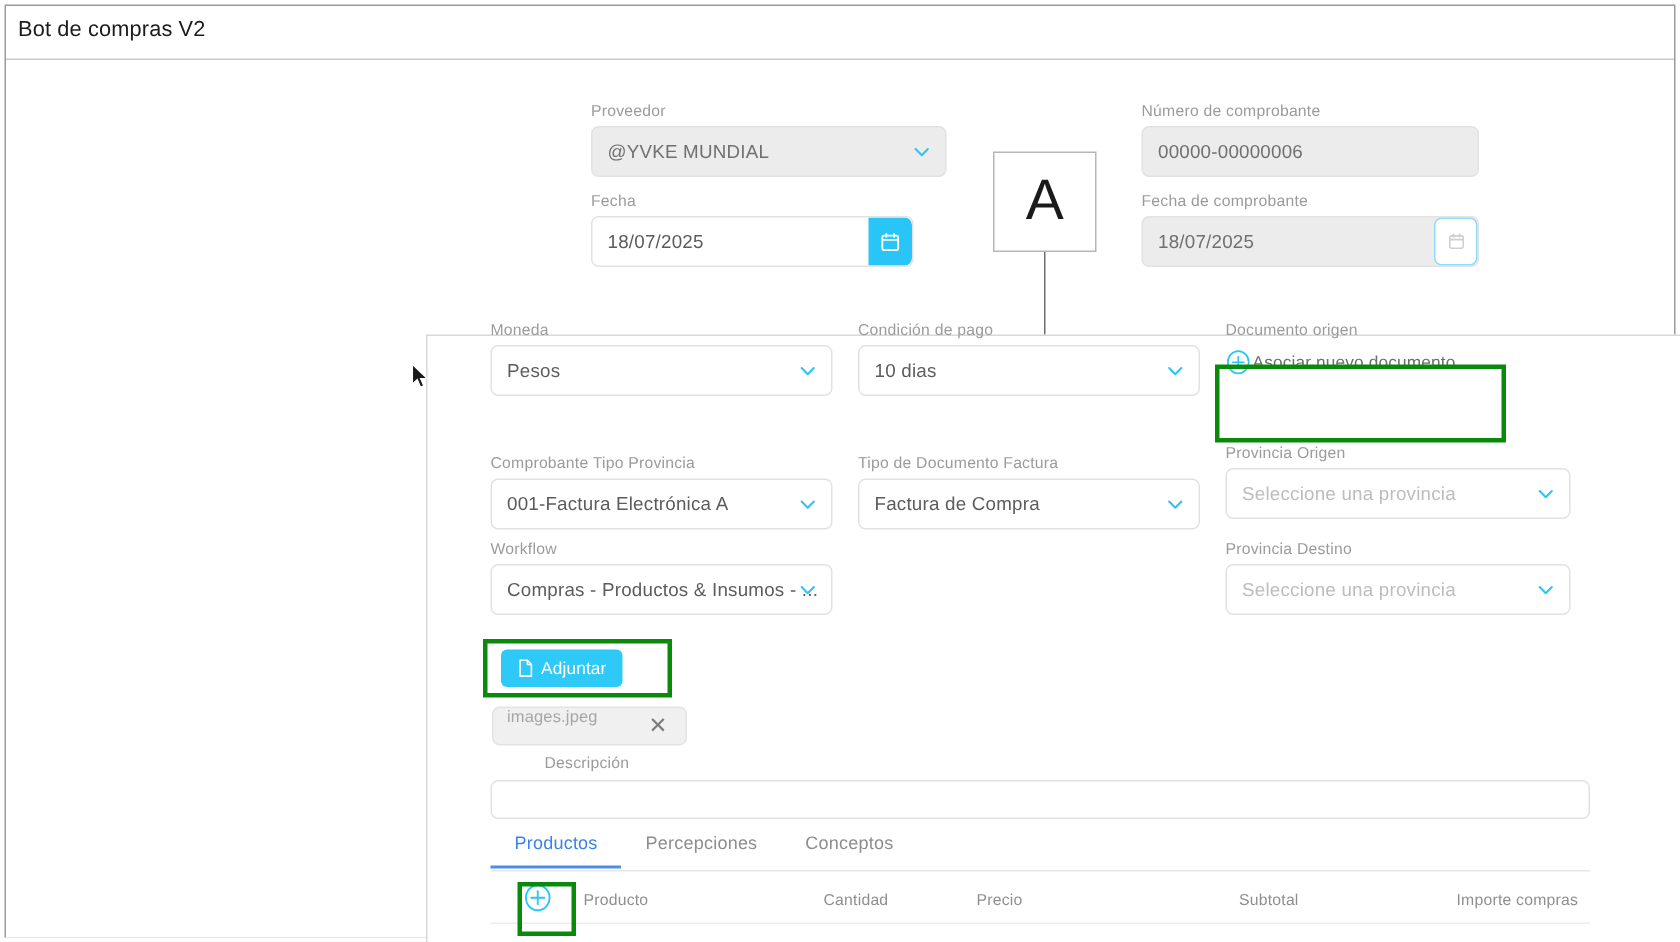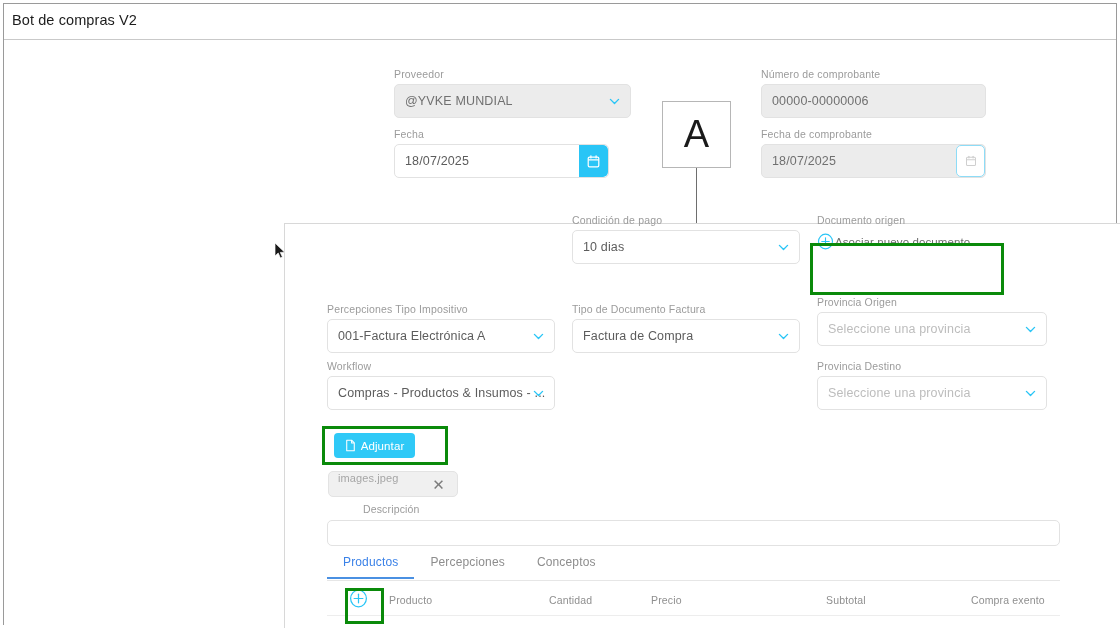--- a/index.html
+++ b/index.html
@@ -344,20 +344,31 @@
               <line x1="2" y1="6.3" x2="14" y2="6.3" stroke="#cfcfcf" stroke-width="1.4"></line>
               <line x1="5.2" y1="1.6" x2="5.2" y2="4" stroke="#cfcfcf" stroke-width="1.4" stroke-linecap="round"></line>
               <line x1="10.8" y1="1.6" x2="10.8" y2="4" stroke="#cfcfcf" stroke-width="1.4" stroke-linecap="round"></line>
             </svg>
           </span>
         </div>
       </div>
 
       <div class="inner-panel"></div>
 
+      <div class="field" style="left:323px; top:173px; width:228px;">
+        <div class="field-label">Moneda</div>
+        <div class="control">
+          <span>Pesos</span>
+          <span class="chev">
+            <svg class="icon-svg" width="13" height="13" viewBox="0 0 16 16">
+                <path d="M3 6l5 5 5-5" fill="none" stroke="#29c5f6" stroke-width="1.7" stroke-linecap="round" stroke-linejoin="round"></path>
+              </svg>
+          </span>
+        </div>
+      </div>
 
       <div class="field" style="left:568px; top:173px; width:228px;">
         <div class="field-label">Condición de pago</div>
         <div class="control">
           <span>10 dias</span>
           <span class="chev">
             <svg class="icon-svg" width="13" height="13" viewBox="0 0 16 16">
                 <path d="M3 6l5 5 5-5" fill="none" stroke="#29c5f6" stroke-width="1.7" stroke-linecap="round" stroke-linejoin="round"></path>
               </svg>
           </span>
@@ -373,21 +384,21 @@
               <line x1="10" y1="5.6" x2="10" y2="14.4" stroke="#29c5f6" stroke-width="1.3" stroke-linecap="round"></line>
               <line x1="5.6" y1="10" x2="14.4" y2="10" stroke="#29c5f6" stroke-width="1.3" stroke-linecap="round"></line>
             </svg>
           </span>
           <span class="assoc-label">Asociar nuevo documento</span>
         </div>
       </div>
       <div class="hl" style="left:806px; top:202px; width:194px; height:52px;"></div>
 
       <div class="field" style="left:323px; top:262px; width:228px;">
-        <div class="field-label">Percepciones Tipo Impositivo</div>
+        <div class="field-label">Comprobante Tipo Provincia</div>
         <div class="control">
           <span>001-Factura Electrónica A</span>
           <span class="chev">
             <svg class="icon-svg" width="13" height="13" viewBox="0 0 16 16">
                 <path d="M3 6l5 5 5-5" fill="none" stroke="#29c5f6" stroke-width="1.7" stroke-linecap="round" stroke-linejoin="round"></path>
               </svg>
           </span>
         </div>
       </div>
 
@@ -472,21 +483,21 @@
                 <ellipse cx="10" cy="10" rx="8.3" ry="8.8" fill="none" stroke="#29c5f6" stroke-width="1.3"></ellipse>
                 <line x1="10" y1="5.4" x2="10" y2="14.6" stroke="#29c5f6" stroke-width="1.3" stroke-linecap="round"></line>
                 <line x1="5.4" y1="10" x2="14.6" y2="10" stroke="#29c5f6" stroke-width="1.3" stroke-linecap="round"></line>
               </svg>
             </span>
           </div>
           <div class="c-prod"><span>Producto</span></div>
           <div class="c-cant"><span>Cantidad</span></div>
           <div class="c-prec"><span>Precio</span></div>
           <div class="c-sub"><span>Subtotal</span></div>
-          <div class="c-exe"><span>Compra exento</span></div>
+          <div class="c-exe"><span>Importe compras</span></div>
         </div>
         <div class="drow">
           <div class="c-act">
             <span>
               <svg class="icon-svg" width="16" height="18" viewBox="0 0 16 18">
                 <path d="M2.6 4.3h10.8" stroke="#5d5d5d" stroke-width="1.2" stroke-linecap="round" fill="none"></path>
                 <path d="M6 4.3V2.6h4v1.7" stroke="#5d5d5d" stroke-width="1.2" fill="none" stroke-linejoin="round"></path>
                 <path d="M3.8 4.3l.7 10.4h7l.7-10.4" stroke="#5d5d5d" stroke-width="1.2" fill="none" stroke-linejoin="round"></path>
                 <line x1="6.5" y1="6.6" x2="6.7" y2="12.6" stroke="#5d5d5d" stroke-width="1.05"></line>
                 <line x1="9.5" y1="6.6" x2="9.3" y2="12.6" stroke="#5d5d5d" stroke-width="1.05"></line>

